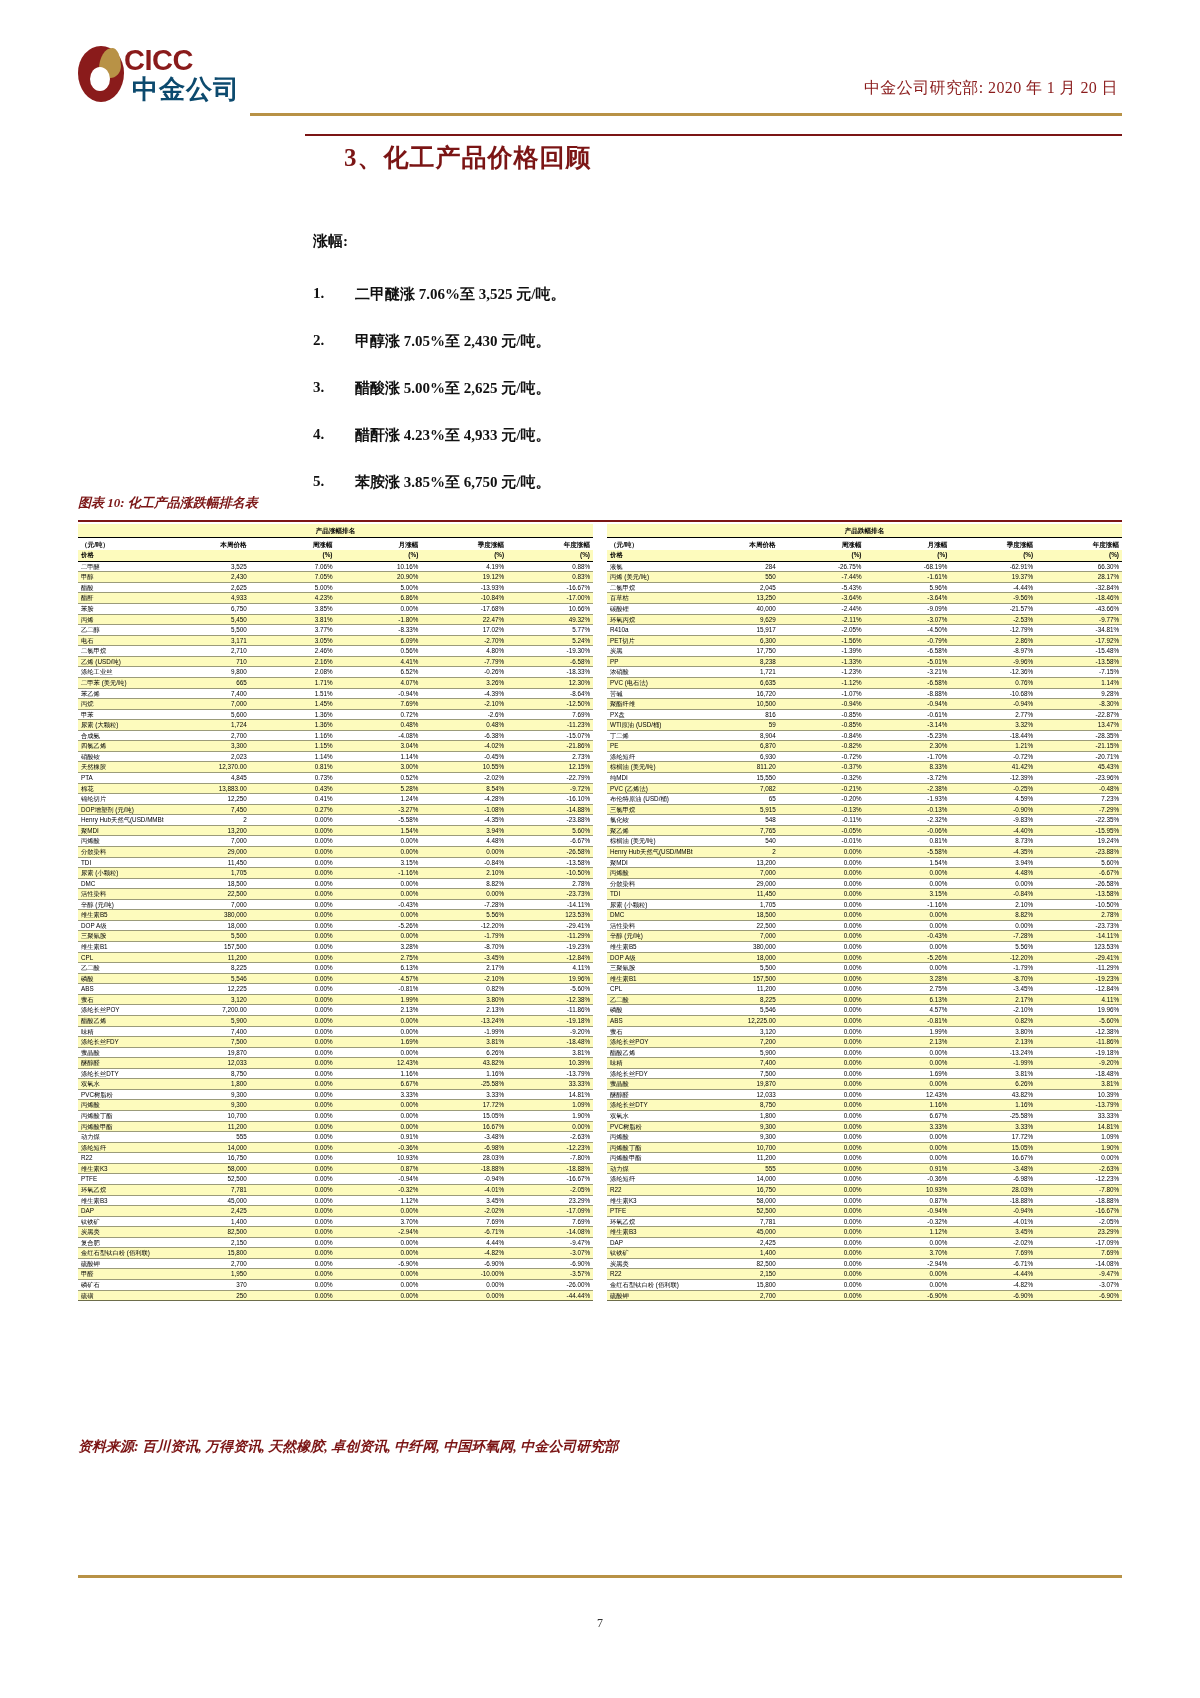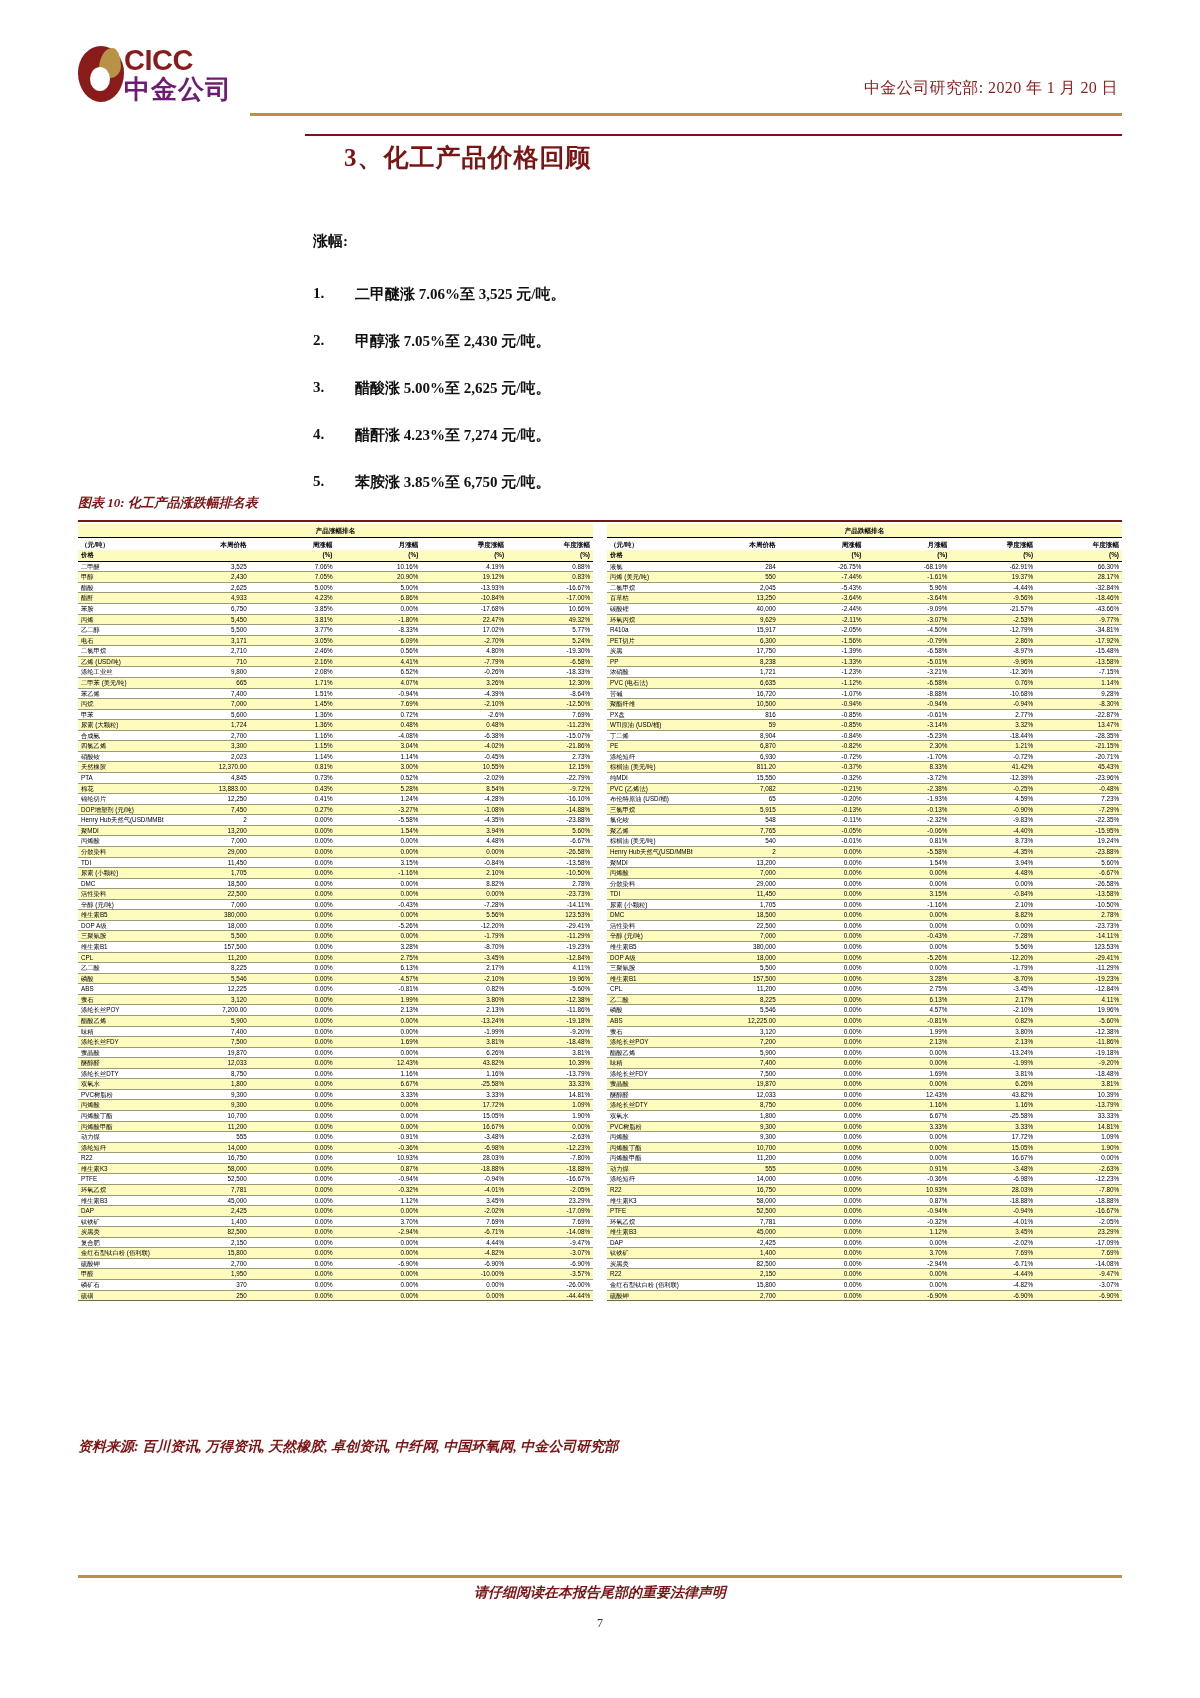--- a/index.html
+++ b/index.html
@@ -29,21 +29,21 @@
     position:absolute; left:12px; top:21px; width:20px; height:24px;
     background:#ffffff; border-radius:50%;
   }
   .logo-text { line-height:1.02; }
   .logo-text .en {
     font-family:"Liberation Sans", sans-serif;
     font-size:29px; font-weight:bold; color:#8a1b1b; letter-spacing:-0.5px;
   }
   .logo-text .cn {
     font-family:"Liberation Sans", sans-serif;
-    font-size:26px; font-weight:bold; color:#701a75; letter-spacing:1px;
+    font-size:26px; font-weight:bold; color:#0c4a6e; letter-spacing:1px;margin-left:8px;
   }
   .header-right {
     position:absolute; right:82px; top:78px;
     font-family:"Liberation Serif", serif;
     font-size:16px; font-weight:normal; color:#8a1b1b;
     letter-spacing:0.4px;
   }
   .header-rule {
     position:absolute; left:250px; right:78px; top:113px;
     height:3px; background:#b89246;
@@ -188,21 +188,21 @@
       <li>
         <span class="num">2.</span>
         <span class="txt">甲醇涨 7.05%至 2,430 元/吨。</span>
       </li>
       <li>
         <span class="num">3.</span>
         <span class="txt">醋酸涨 5.00%至 2,625 元/吨。</span>
       </li>
       <li>
         <span class="num">4.</span>
-        <span class="txt">醋酐涨 4.23%至 7,274 元/吨。</span>
+        <span class="txt">醋酐涨 4.23%至 4,933 元/吨。</span>
       </li>
       <li>
         <span class="num">5.</span>
         <span class="txt">苯胺涨 3.85%至 6,750 元/吨。</span>
       </li>
     </ol>
   </div>
 
   <div class="exhibit-title">图表 10: 化工产品涨跌幅排名表</div>
   <div class="exhibit-rule"></div>
@@ -1383,16 +1383,15 @@
             </tr>
           </tbody>
       </table>
     </div>
 
   </div>
 
   <div class="source">资料来源: 百川资讯, 万得资讯, 天然橡胶, 卓创资讯, 中纤网, 中国环氧网, 中金公司研究部</div>
 
   <div class="footer-rule"></div>
-  <div class="footer-note">请仔细阅读在本报告尾部的重要法律声明</div>
   <div class="footer-page">7</div>
 
 </div>
 
 </body></html>

